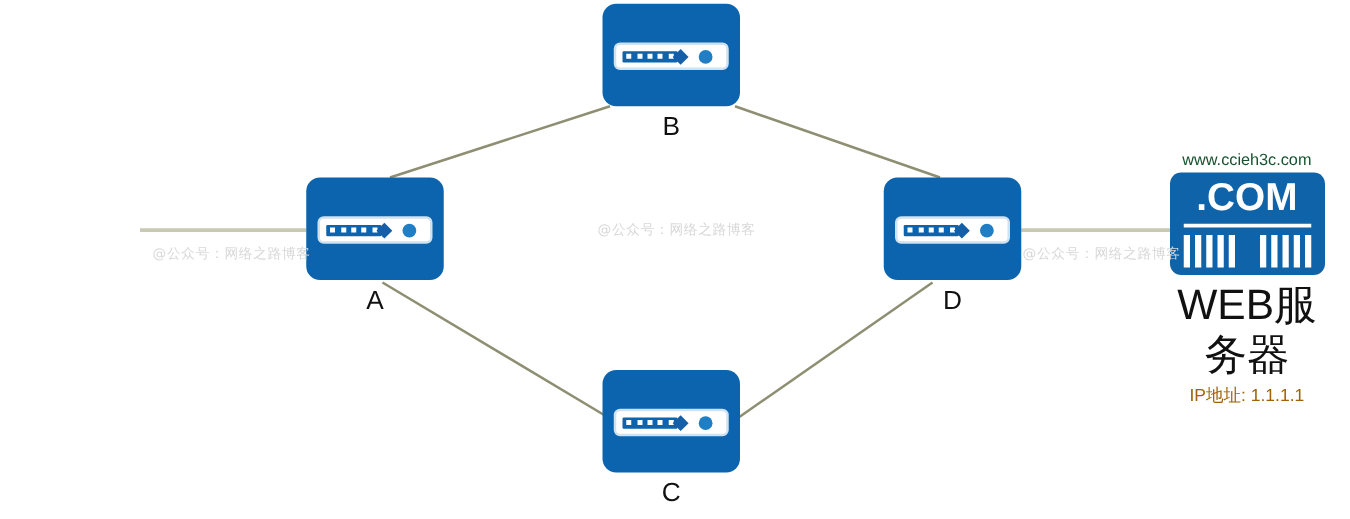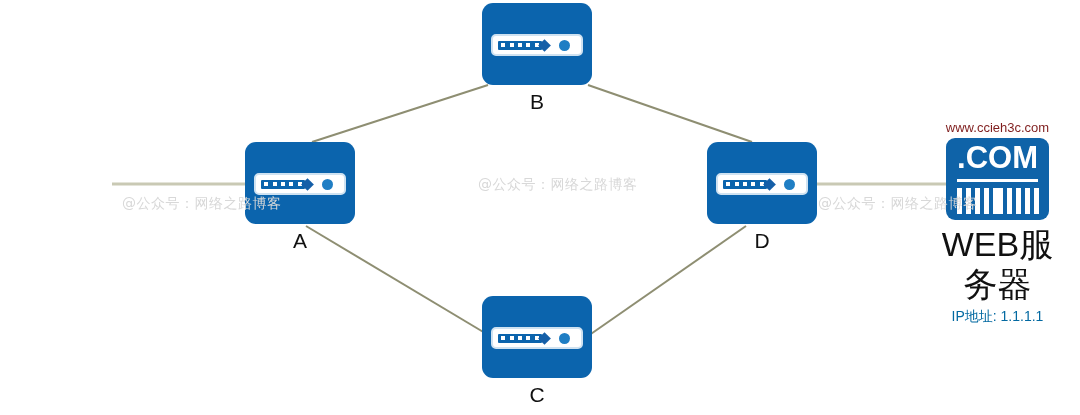--- a/index.html
+++ b/index.html
@@ -189,26 +189,26 @@
   #visitor-label { font-size: 26px; font-weight: 400; margin-top: 7px; }
   
   #node-a { left: 245px; top: 142px; width: 110px; }
   #node-b { left: 482px; top: 3px;   width: 110px; }
   #node-c { left: 482px; top: 296px; width: 110px; }
   #node-d { left: 707px; top: 142px; width: 110px; }
   
   #node-webserver { left: 925px; top: 120px; width: 145px; }
   .ws-domain {
     font-size: 13px;
-    color: #7f1d1d;
+    color: #14532d;
     margin-bottom: 3px;
     font-family: "Liberation Sans", "DejaVu Sans", sans-serif;
   }
   .com-icon {
-    width: 103px;
+    width: 124px;
     height: 82px;
     margin: 0 auto;
     background: #0f63a8;
     border-radius: 9px;
     position: relative;
     overflow: hidden;
   }
   .com-text {
     position: absolute;
     top: 4px;
@@ -242,28 +242,28 @@
   }
   .com-bargroup i {
     display: block;
     width: 5px;
     height: 26px;
     background: #ffffff;
   }
   #webserver-label { font-size: 34px; line-height: 1.18; margin-top: 4px; }
   .ws-ip {
     font-size: 14px;
-    color: #0369a1;
+    color: #a16207;
     margin-top: 4px;
     font-family: "Liberation Sans", "DejaVu Sans", sans-serif;
   }
   
   .watermark {
     position: absolute;
-    font-size: 14px;
+    font-size: 11px;
     color: #d8d8d8;
     white-space: nowrap;
     letter-spacing: 0.5px;
     font-family: "DejaVu Sans", "Liberation Sans", sans-serif;
   }
   #watermark-left   { left: 122px; top: 195px; }
   #watermark-center { left: 478px; top: 176px; }
   #watermark-right  { left: 818px; top: 195px; }
 </style>
 </head>

